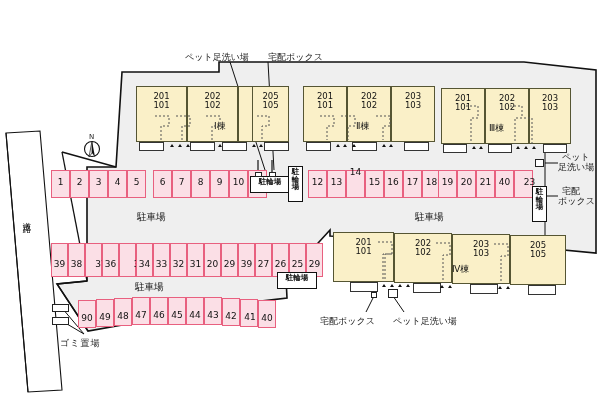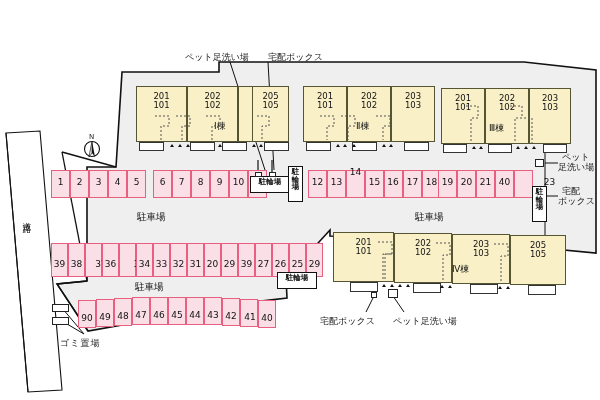--- a/index.html
+++ b/index.html
@@ -262,21 +262,21 @@
   <div>
     <div class="stall" style="left:438px;top:170px;width:19px;height:28px;"></div>
     <div class="stallnum" style="left:438px;top:177px;width:19px;">19</div>
     <div class="stall" style="left:457px;top:170px;width:19px;height:28px;"></div>
     <div class="stallnum" style="left:457px;top:177px;width:19px;">20</div>
     <div class="stall" style="left:476px;top:170px;width:19px;height:28px;"></div>
     <div class="stallnum" style="left:476px;top:177px;width:19px;">21</div>
     <div class="stall" style="left:495px;top:170px;width:19px;height:28px;"></div>
     <div class="stallnum" style="left:495px;top:177px;width:19px;">40</div>
     <div class="stall" style="left:514px;top:170px;width:19px;height:28px;"></div>
-    <div class="stallnum" style="left:534px;top:177px;width:31px;">23</div>
+    <div class="stallnum" style="left:514px;top:177px;width:31px;">23</div>
   </div>
 
   <div class="vlabel" style="left:532px;top:186px;width:13px;height:33px;padding-top:1px;">駐輪場</div>
 
   <div class="smbox" style="left:535px;top:159px;width:9px;height:8px;"></div>
   <div class="lbl" style="left:562px;top:152px;">ペット</div>
   <div class="lbl" style="left:558px;top:162px;">足洗い場</div>
   <div class="lbl" style="left:562px;top:186px;">宅配</div>
   <div class="lbl" style="left:558px;top:196px;">ボックス</div>
 

